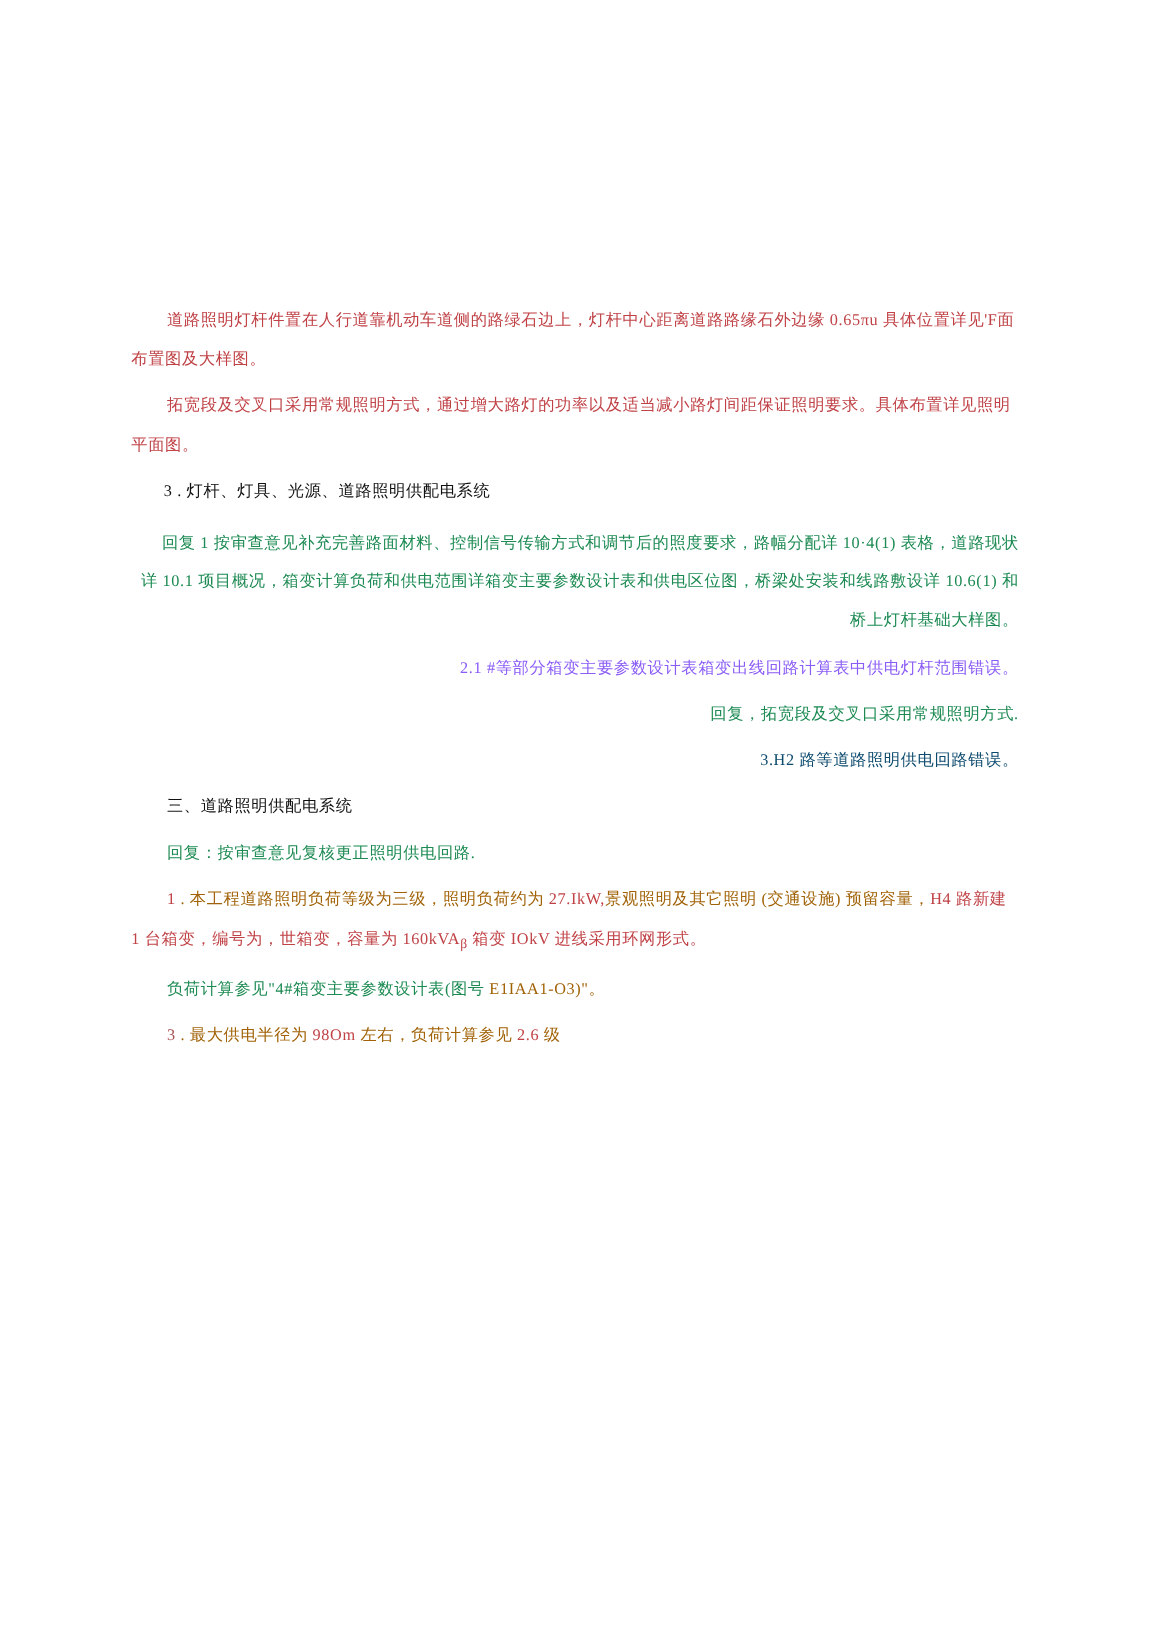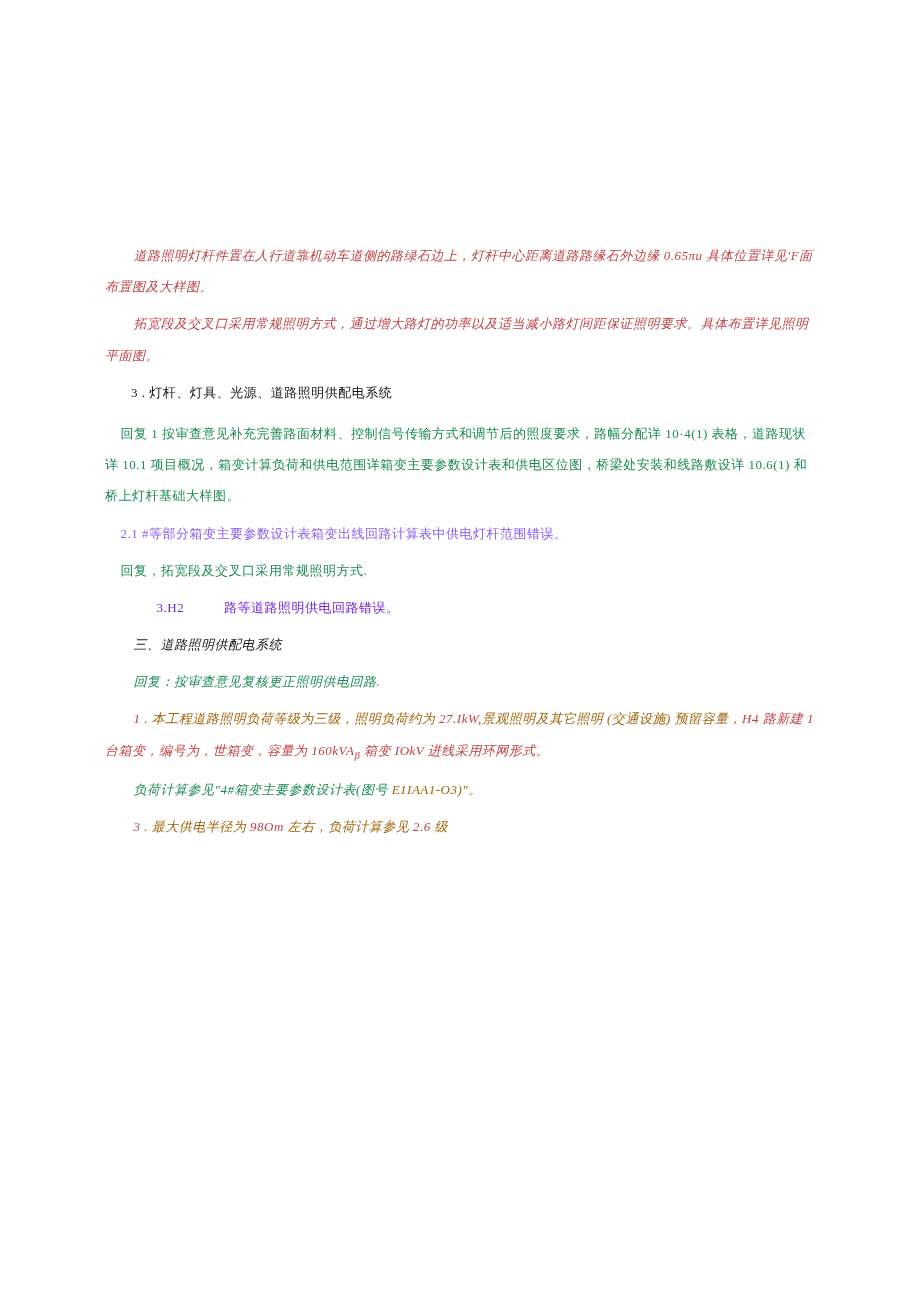--- a/index.html
+++ b/index.html
@@ -12,34 +12,34 @@
     }
     .page {
       padding: 240px 105px 60px 105px;
       font-size: 13px;
       line-height: 2.4;
       letter-spacing: 0.5px;
     }
     .para {
       text-indent: 2.2em;
       margin: 0 0 6px 0;
-      font-style: italic;
     }
     .indent-small {
       text-indent: 1.2em;
       margin: 0 0 6px 0;
+      text-align: right;
     }
     .heading-num {
       text-indent: 2em;
       margin: 6px 0 10px 0;
     }
     .c-red  { color: #c04246; }
     .c-green{ color: #1c8a52; }
     .c-teal { color: #8b5cf6; }
-    .c-grn2 { color: #6d28d9; margin-left: 36px; }
+    .c-grn2 { color: #0c4a6e; }
     .c-black{ color: #111111; }
     .c-dark { color: #a16207; }
     .c-brk  { color: #a55251; }
   </style>
 </head>
 <body>
 
 <div class="page">
 
   <p class="para">

